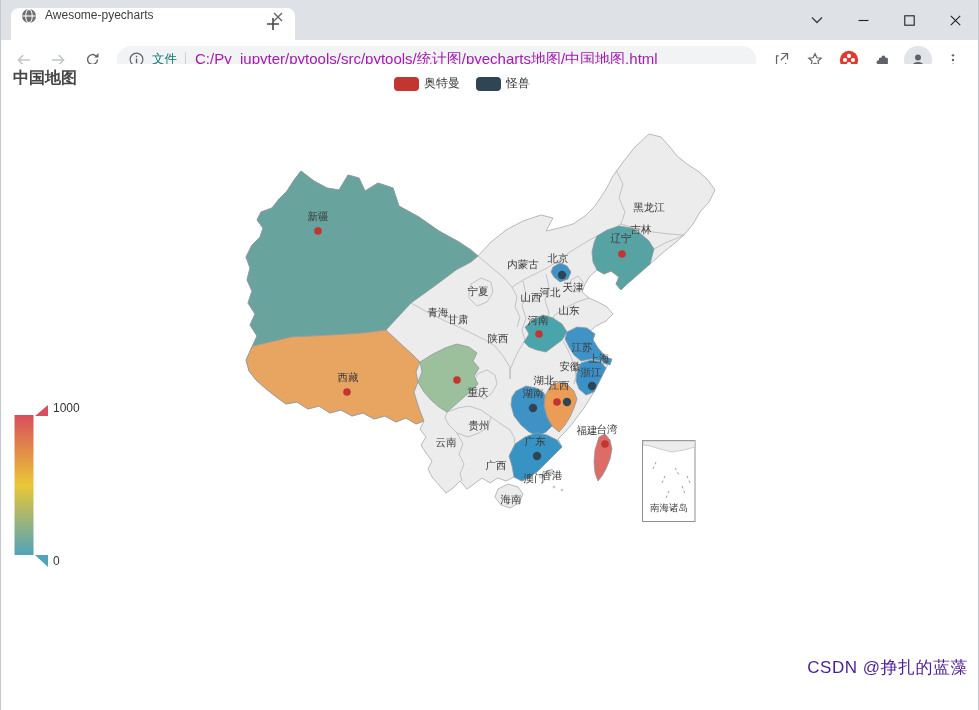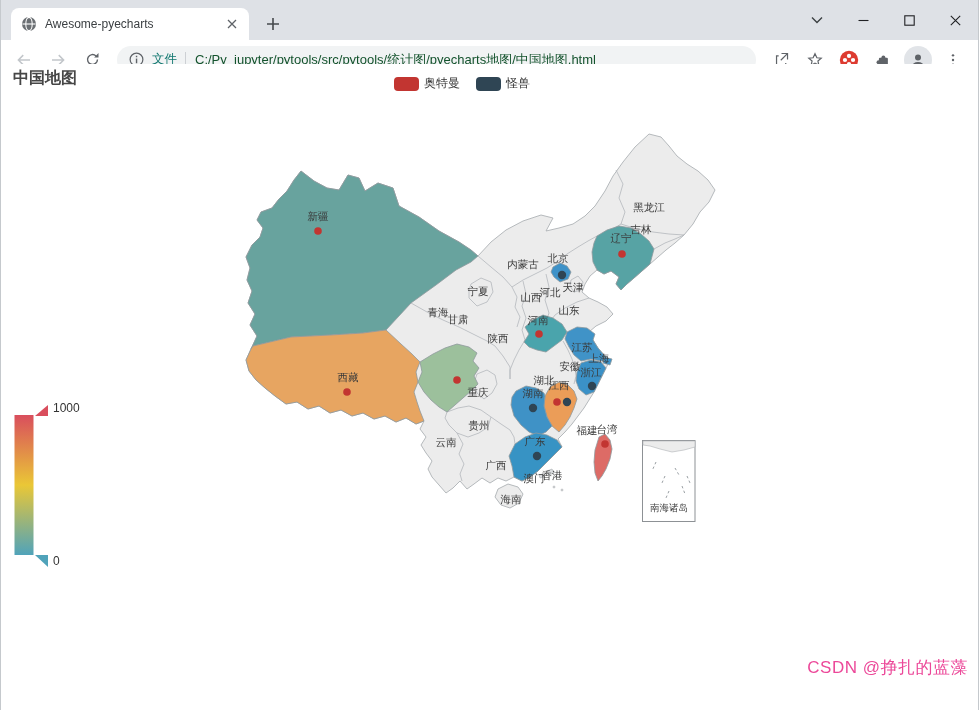--- a/index.html
+++ b/index.html
@@ -1,45 +1,45 @@
 <!DOCTYPE html>
 <html><head>
 <meta charset="utf-8">
 <style>
   * { margin:0; padding:0; box-sizing:border-box; }
   html,body { width:979px; height:710px; font-family:"Liberation Sans","DejaVu Sans",sans-serif; }
   .browser { position:relative; width:979px; height:710px; background:#fff; overflow:hidden; border-left:1px solid #c5c9cd; border-right:1px solid #c5c9cd; }
 
   
   .titlebar { position:absolute; left:0; top:0; width:100%; height:40px; background:#dee1e6; }
-  .tab { position:absolute; left:10px; top:8px; width:238px; height:32px; background:#fff; border-radius:8px 8px 0 0; display:flex; align-items:center; padding:0 8px 0 10px; }
+  .tab { position:absolute; left:10px; top:8px; width:284px; height:32px; background:#fff; border-radius:8px 8px 0 0; display:flex; align-items:flex-start; padding:0 8px 0 10px; }
   .tab-title { flex:1; font-size:12px; color:#3c4043; white-space:nowrap; overflow:hidden; text-overflow:ellipsis; margin-left:8px; }
   .tab-close { width:18px; height:18px; display:flex; align-items:center; justify-content:center; border-radius:50%; color:#5f6368; font-size:13px; cursor:pointer; }
   .newtab-btn { position:absolute; left:258px; top:10px; width:28px; height:28px; display:flex; align-items:center; justify-content:center; border-radius:50%; }
   .win-controls { position:absolute; right:0; top:0; height:40px; display:flex; }
   .wc { width:46px; height:40px; display:flex; align-items:center; justify-content:center; }
 
   
   .toolbar { position:absolute; left:0; top:40px; width:100%; height:40px; background:#fff; display:flex; align-items:center; padding:0 8px 0 6px; border-bottom:1px solid #e4e6e8; }
   .ibtn { width:28px; height:28px; min-width:28px; display:flex; align-items:center; justify-content:center; border-radius:50%; margin:0 3px; }
   .urlbar { flex:1; height:28px; background:#f1f3f4; border-radius:14px; display:flex; align-items:center; padding:0 12px; margin:0 8px 0 8px; overflow:hidden; }
   .scheme { font-size:12.5px; color:#0f766e; margin:0 8px 0 8px; white-space:nowrap; }
   .url-sep { width:1px; height:15px; background:#cdd0d4; margin-right:9px; }
-  .url-text { font-size:13px; color:#14532d; white-space:nowrap; overflow:hidden; text-overflow:ellipsis; }
+  .url-text { font-size:15px; color:#a21caf; white-space:nowrap; overflow:hidden; text-overflow:ellipsis; }
   .avatar-btn { width:28px; height:28px; min-width:28px; border-radius:50%; background:#e1e4e8; display:flex; align-items:center; justify-content:center; margin:0 4px; }
 
   
   .content { position:absolute; left:0; top:64px; width:979px; height:630px; background:#fff; }
   .page-title { position:absolute; left:12px; top:4px; font-size:16px; font-weight:bold; color:#464646; }
   .legend { position:absolute; left:393px; top:11px; display:flex; align-items:center; gap:16px; }
   .legend-item { display:flex; align-items:center; gap:5px; cursor:pointer; }
   .legend-swatch { width:25px; height:14px; border-radius:4px; }
   .legend-label { font-size:12px; color:#333; }
   #map-svg { position:absolute; left:0; top:0; width:979px; height:630px; }
-  .watermark { position:absolute; right:12px; top:592px; font-size:17px; color:#ec4899; letter-spacing:0.5px; }
+  .watermark { position:absolute; right:12px; top:592px; font-size:17px; color:#4c1d95; letter-spacing:0.5px; }
 </style>
 </head>
 <body>
 
 <div class="browser">
 
   <div class="titlebar">
     <div class="tab">
       <span style="display:flex;">
         <svg width="16" height="16" viewBox="0 0 16 16">

